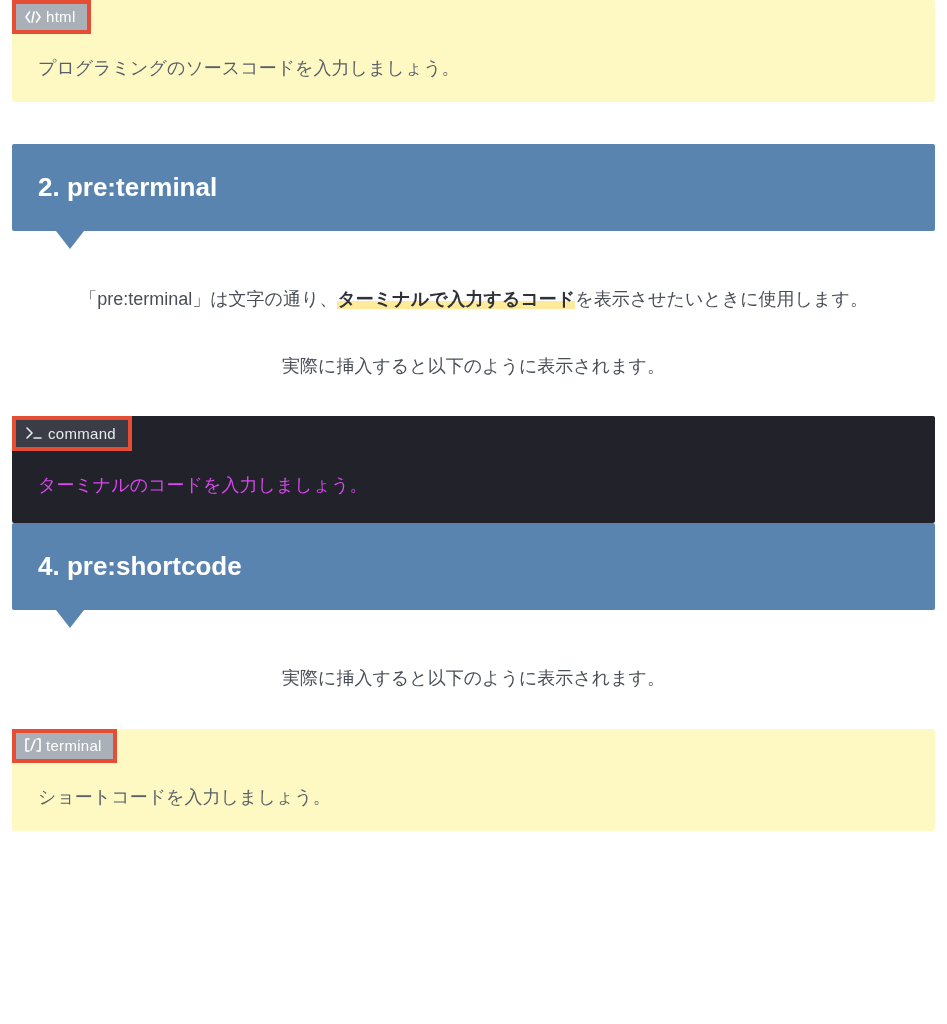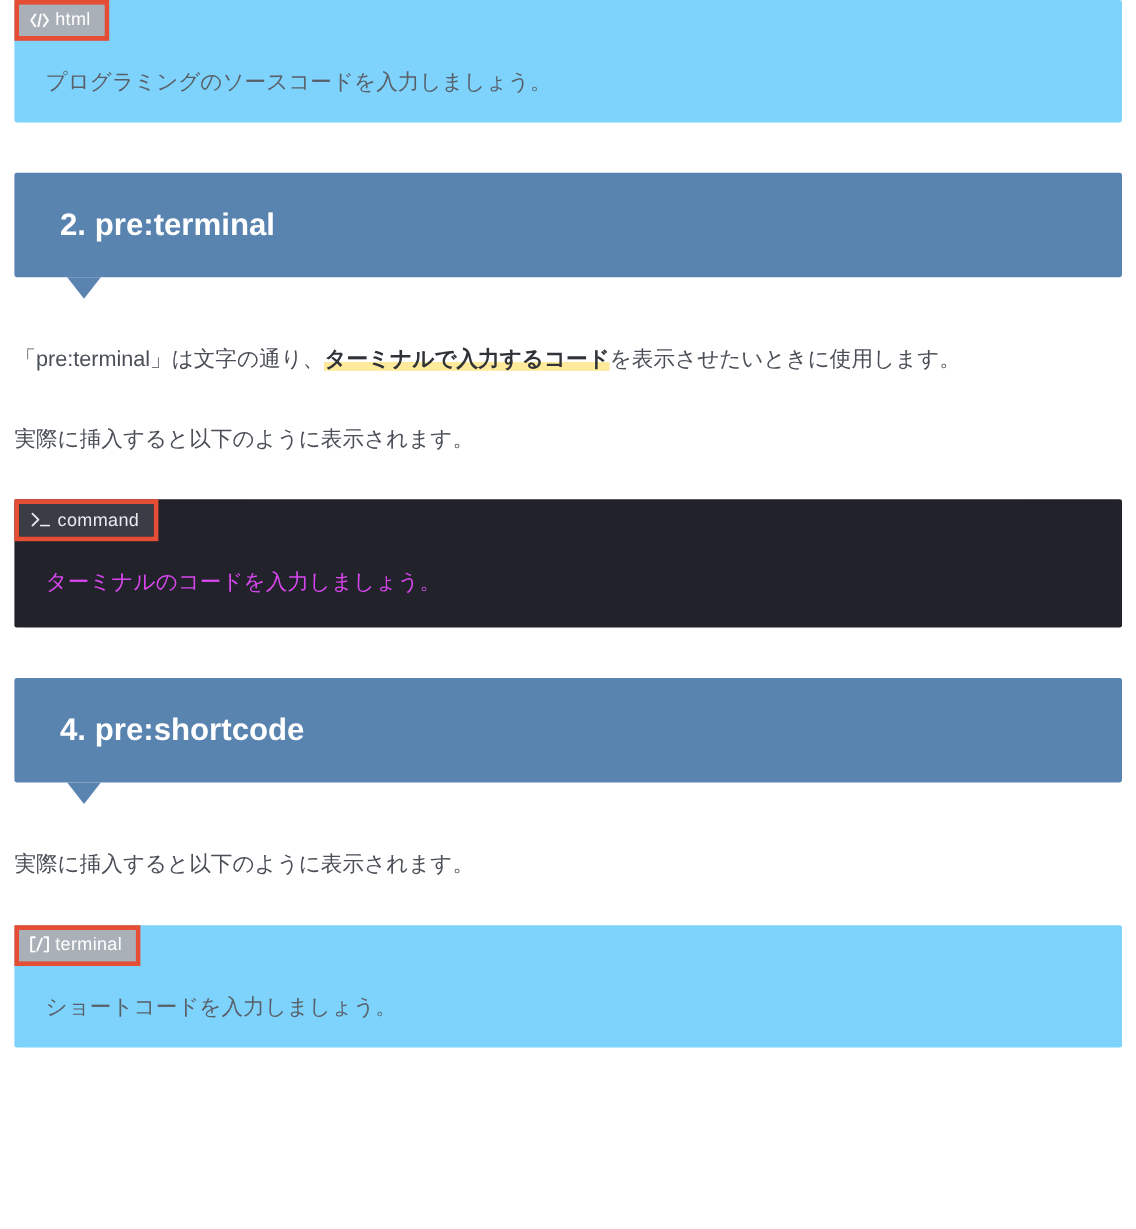--- a/index.html
+++ b/index.html
@@ -9,21 +9,21 @@
     font-size: 18px;
     line-height: 1.8;
     background: #fff;
     padding: 0;
     width: 947px;
   }
   .content { padding: 0 12px; }
 
   
   .codeblock-light {
-    background: #7dd3fc;
+    background: #fef9c3;
     border-radius: 2px;
     padding-bottom: 18px;
     margin-bottom: 42px;
   }
   .codeblock-light .label {
     display: inline-flex;
     align-items: center;
     background: #a9b0b7;
     color: #fff;
     font-size: 15px;
@@ -34,21 +34,20 @@
   .codeblock-light .body {
     padding: 18px 26px 0 26px;
     color: #5a6069;
   }
 
   
   .codeblock-dark {
     background: #22232a;
     border-radius: 2px;
     padding-bottom: 22px;
-    margin-bottom: 42px;
   }
   .codeblock-dark .label {
     display: inline-flex;
     align-items: center;
     background: #3a3c46;
     color: #e8eaec;
     font-size: 15px;
     padding: 6px 12px 6px 10px;
     letter-spacing: 0.3px;
     gap: 6px;
@@ -59,37 +58,37 @@
   }
 
   .red-box { border: 4px solid #e54d34; display: inline-block; line-height: 1; }
 
   
   .heading-bar {
     background: #5a84b0;
     color: #fff;
     font-size: 26px;
     font-weight: 700;
-    padding: 20px 38px;
+    padding: 20px 26px;
     border-radius: 2px;
     position: relative;
     margin-bottom: 52px;
   }
   .heading-bar::after {
     content: "";
     position: absolute;
     left: 44px;
     bottom: -18px;
     width: 0; height: 0;
     border-left: 14px solid transparent;
     border-right: 14px solid transparent;
     border-top: 18px solid #5a84b0;
   }
 
-  p.para { margin: 0 0 34px 0; color: #4a4f57; }
+  p.para { margin: 0 0 34px 0; color: #4a4f57; text-align: center; }
   .bold { font-weight: 700; color: #2f3338; }
   .hl {
     background: linear-gradient(transparent 62%, #ffe99a 62%);
   }
 
   .icon { display: inline-flex; align-items: center; }
   svg { display: block; }
 </style>
 </head>
 <body>

